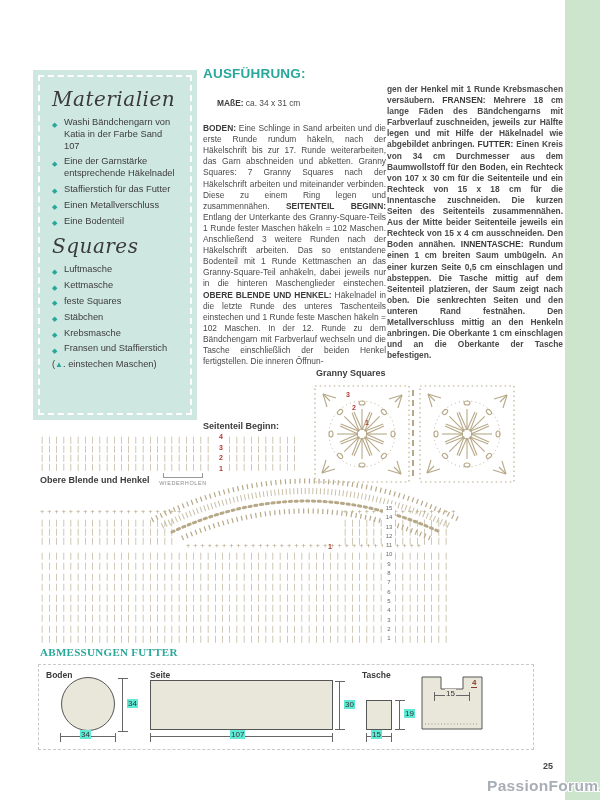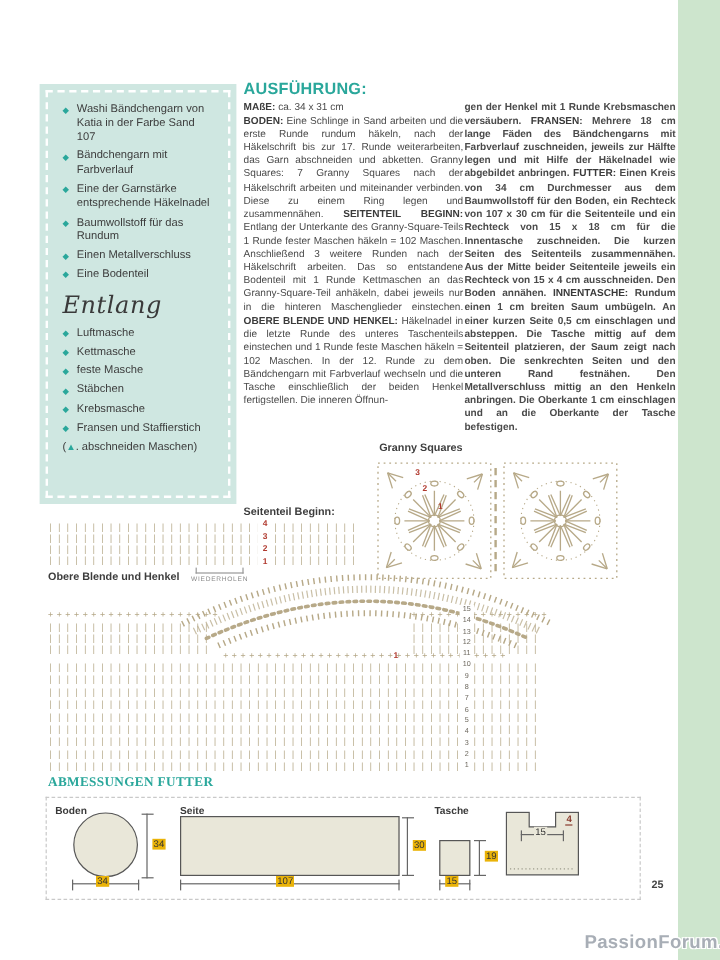--- a/index.html
+++ b/index.html
@@ -52,58 +52,58 @@
   
   .fbox{left:38px;top:664px;width:494px;height:84px;border:1px dashed #c9c9c9;}
   .shape{background:#e9e7d9;border:1px solid #565656;box-sizing:border-box;}
   .shape-label{font-size:8.5px;font-weight:bold;color:#3a3a3a;}
   .meas-v{width:0;border-left:1px solid #666;}
   .meas-v i{position:absolute;left:-5px;width:10px;height:0;border-top:1px solid #666;}
   .meas-v i.t{top:0;} .meas-v i.b{bottom:0;}
   .meas-h{height:0;border-top:1px solid #666;}
   .meas-h i{position:absolute;top:-4px;width:0;height:9px;border-left:1px solid #666;}
   .meas-h i.l{left:0;} .meas-h i.r{right:0;}
-  .meas-label{font-size:8px;color:#333;background:#eab308;padding:0 1px;}
+  .meas-label{font-size:8px;color:#333;background:#5eead4;padding:0 1px;}
   .meas-label.onbeige{background:#e9e7d9;}
 
   .page-num{font-size:9px;color:#444;}
   .watermark{font-size:15.5px;font-weight:bold;color:#a8aeb6;letter-spacing:.3px;z-index:6;
              text-shadow:-1px -1px 0 #fff,1px -1px 0 #fff,-1px 1px 0 #fff,1px 1px 0 #fff;}
 </style>
 </head>
 <body>
 
 <div class="abs green-strip"></div>
 
 <div class="abs sidebar">
   <div class="sidebar-inner">
+    <div class="script-head">Materialien</div>
     <ul class="mat-list">
       <li><span class="blt">◆</span><span>Washi Bändchengarn von Katia in der Farbe Sand 107</span></li>
-      <li><span class="blt">◆</span><span>Bändchengarn mit Farbverlauf</span></li>
       <li><span class="blt">◆</span><span>Eine der Garnstärke entsprechende Häkelnadel</span></li>
-      <li><span class="blt">◆</span><span>Baumwollstoff für das Rundum</span></li>
+      <li><span class="blt">◆</span><span>Staffierstich für das Futter</span></li>
       <li><span class="blt">◆</span><span>Einen Metallverschluss</span></li>
       <li><span class="blt">◆</span><span>Eine Bodenteil</span></li>
     </ul>
-    <div class="script-head" style="margin-top:7px;">Entlang</div>
+    <div class="script-head" style="margin-top:7px;">Squares</div>
     <ul class="mat-list">
       <li><span class="blt">◆</span><span>Luftmasche</span></li>
       <li><span class="blt">◆</span><span>Kettmasche</span></li>
-      <li><span class="blt">◆</span><span>feste Masche</span></li>
+      <li><span class="blt">◆</span><span>feste Squares</span></li>
       <li><span class="blt">◆</span><span>Stäbchen</span></li>
       <li><span class="blt">◆</span><span>Krebsmasche</span></li>
       <li><span class="blt">◆</span><span>Fransen und Staffierstich</span></li>
     </ul>
-    <div class="side-note"><span>(</span><span class="tri">▲</span><span>. abschneiden Maschen)</span></div>
+    <div class="side-note"><span>(</span><span class="tri">▲</span><span>. einstechen Maschen)</span></div>
   </div>
 </div>
 
 <div class="abs article-title">AUSFÜHRUNG:</div>
 <div class="col col1">
-  <p class="masse" style="margin:0;"><b>MAßE:</b><span> ca. 34 x 31 cm</span></p>
+  <p class="masse" style="margin:14px;"><b>MAßE:</b><span> ca. 34 x 31 cm</span></p>
   <p style="margin:0;"><b>BODEN:</b><span> Eine Schlinge in Sand arbeiten und die erste Runde rundum häkeln, nach der Häkelschrift bis zur 17. Runde weiterarbeiten, das Garn abschneiden und abketten. Granny Squares: 7 Granny Squares nach der Häkelschrift arbeiten und miteinander verbinden. Diese zu einem Ring legen und zusammennähen. </span><b>SEITENTEIL BEGINN:</b><span> Entlang der Unterkante des Granny-Square-Teils 1 Runde fester Maschen häkeln = 102 Maschen. Anschließend 3 weitere Runden nach der Häkelschrift arbeiten. Das so entstandene Bodenteil mit 1 Runde Kettmaschen an das Granny-Square-Teil anhäkeln, dabei jeweils nur in die hinteren Maschenglieder einstechen. </span><b>OBERE BLENDE UND HENKEL:</b><span> Häkelnadel in die letzte Runde des unteres Taschenteils einstechen und 1 Runde feste Maschen häkeln = 102 Maschen. In der 12. Runde zu dem Bändchengarn mit Farbverlauf wechseln und die Tasche einschließlich der beiden Henkel fertigstellen. Die inneren Öffnun-</span></p>
 </div>
 <div class="col col2">
   <p style="margin:0;"><span>gen der Henkel mit 1 Runde Krebsmaschen versäubern. </span><b>FRANSEN:</b><span> Mehrere 18 cm lange Fäden des Bändchengarns mit Farbverlauf zuschneiden, jeweils zur Hälfte legen und mit Hilfe der Häkelnadel wie abgebildet anbringen. </span><b>FUTTER:</b><span> Einen Kreis von 34 cm Durchmesser aus dem Baumwollstoff für den Boden, ein Rechteck von 107 x 30 cm für die Seitenteile und ein Rechteck von 15 x 18 cm für die Innentasche zuschneiden. Die kurzen Seiten des Seitenteils zusammennähen. Aus der Mitte beider Seitenteile jeweils ein Rechteck von 15 x 4 cm ausschneiden. Den Boden annähen. </span><b>INNENTASCHE:</b><span> Rundum einen 1 cm breiten Saum umbügeln. An einer kurzen Seite 0,5 cm einschlagen und absteppen. Die Tasche mittig auf dem Seitenteil platzieren, der Saum zeigt nach oben. Die senkrechten Seiten und den unteren Rand festnähen. Den Metallverschluss mittig an den Henkeln anbringen. Die Oberkante 1 cm einschlagen und an die Oberkante der Tasche befestigen.</span></p>
 </div>
 
 <div class="abs dlabel" style="left:316px;top:368px;">Granny Squares</div>
 <svg class="abs granny-svg" style="left:312px;top:382px;" width="100" height="104" viewBox="0 0 100 102">
   <defs>
     <g id="gsq">
@@ -263,14 +263,14 @@
   <path d="M1,1 H20 V13 H42 V1 H61 V53 H1 Z" fill="#e9e7d9" stroke="#565656" stroke-width="1"></path>
   <line x1="4" y1="48" x2="58" y2="48" stroke="#9a9a8a" stroke-width="1" stroke-dasharray="1 2.2"></line>
 </svg>
 <div class="abs meas-h" style="left:434px;top:695px;width:36px;">
     <i class="l"></i>
     <i class="r"></i>
   </div>
 <span class="abs meas-label onbeige" style="left:445px;top:689px;">15</span>
 <span class="abs meas-label onbeige" style="left:471px;top:678px;color:#8a3b2e;font-weight:bold;border-bottom:1px solid #8a3b2e;">4</span>
 
-<span class="abs page-num" style="left:543px;top:732px;font-weight:bold;">25</span>
+<span class="abs page-num" style="left:543px;top:761px;font-weight:bold;">25</span>
 <span class="abs watermark" style="left:487px;top:777px;">PassionForum.ru</span>
 
 </body></html>

